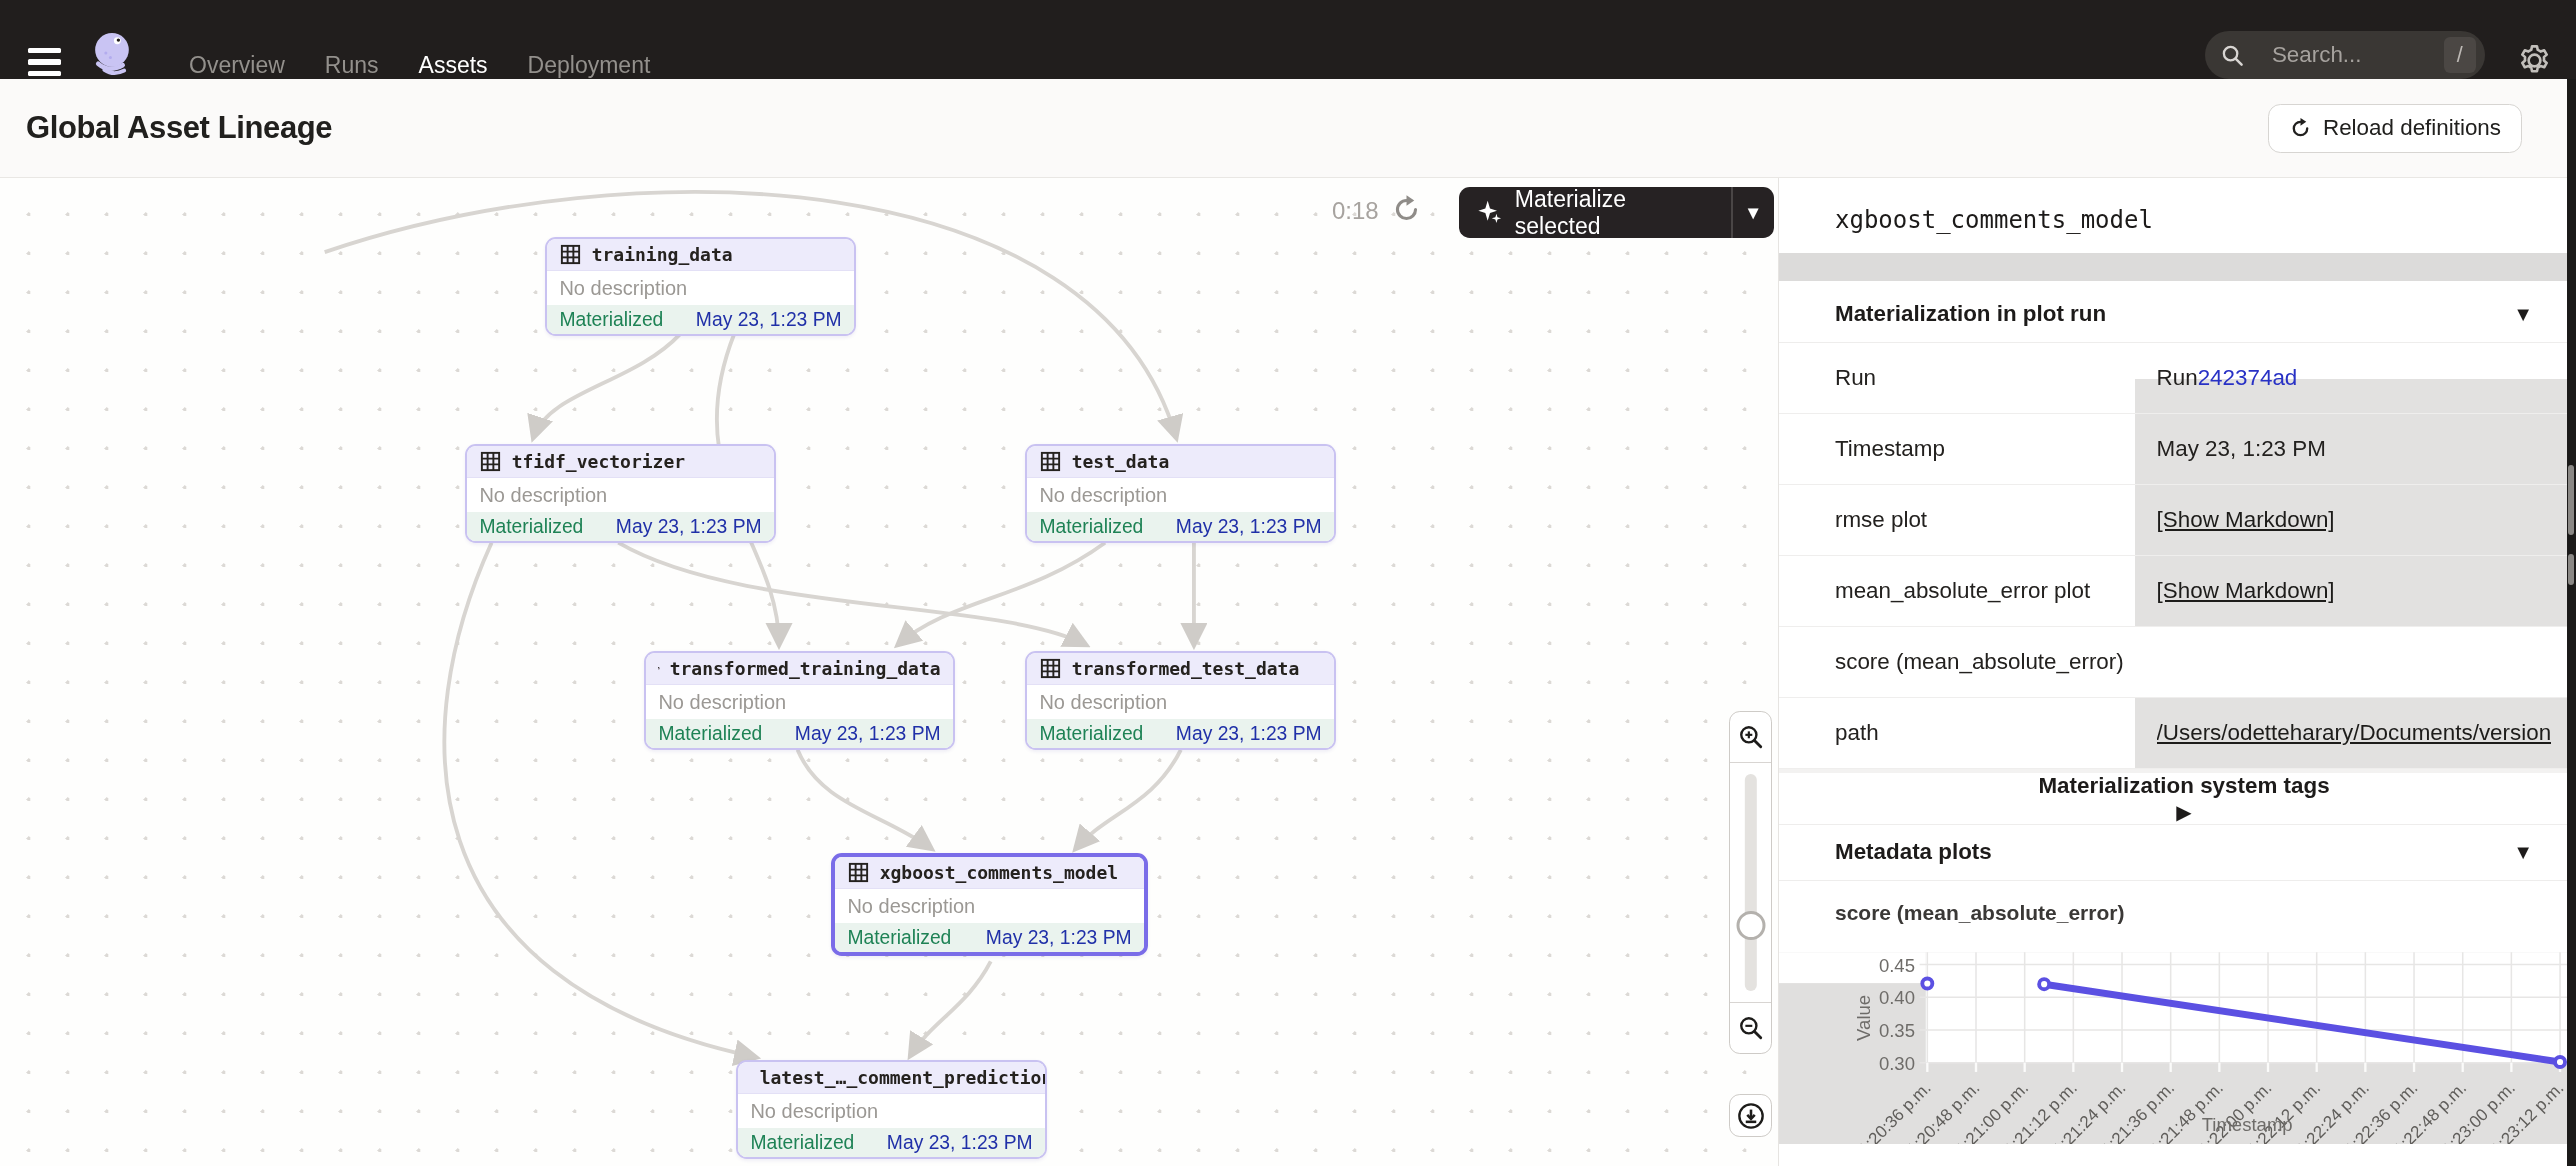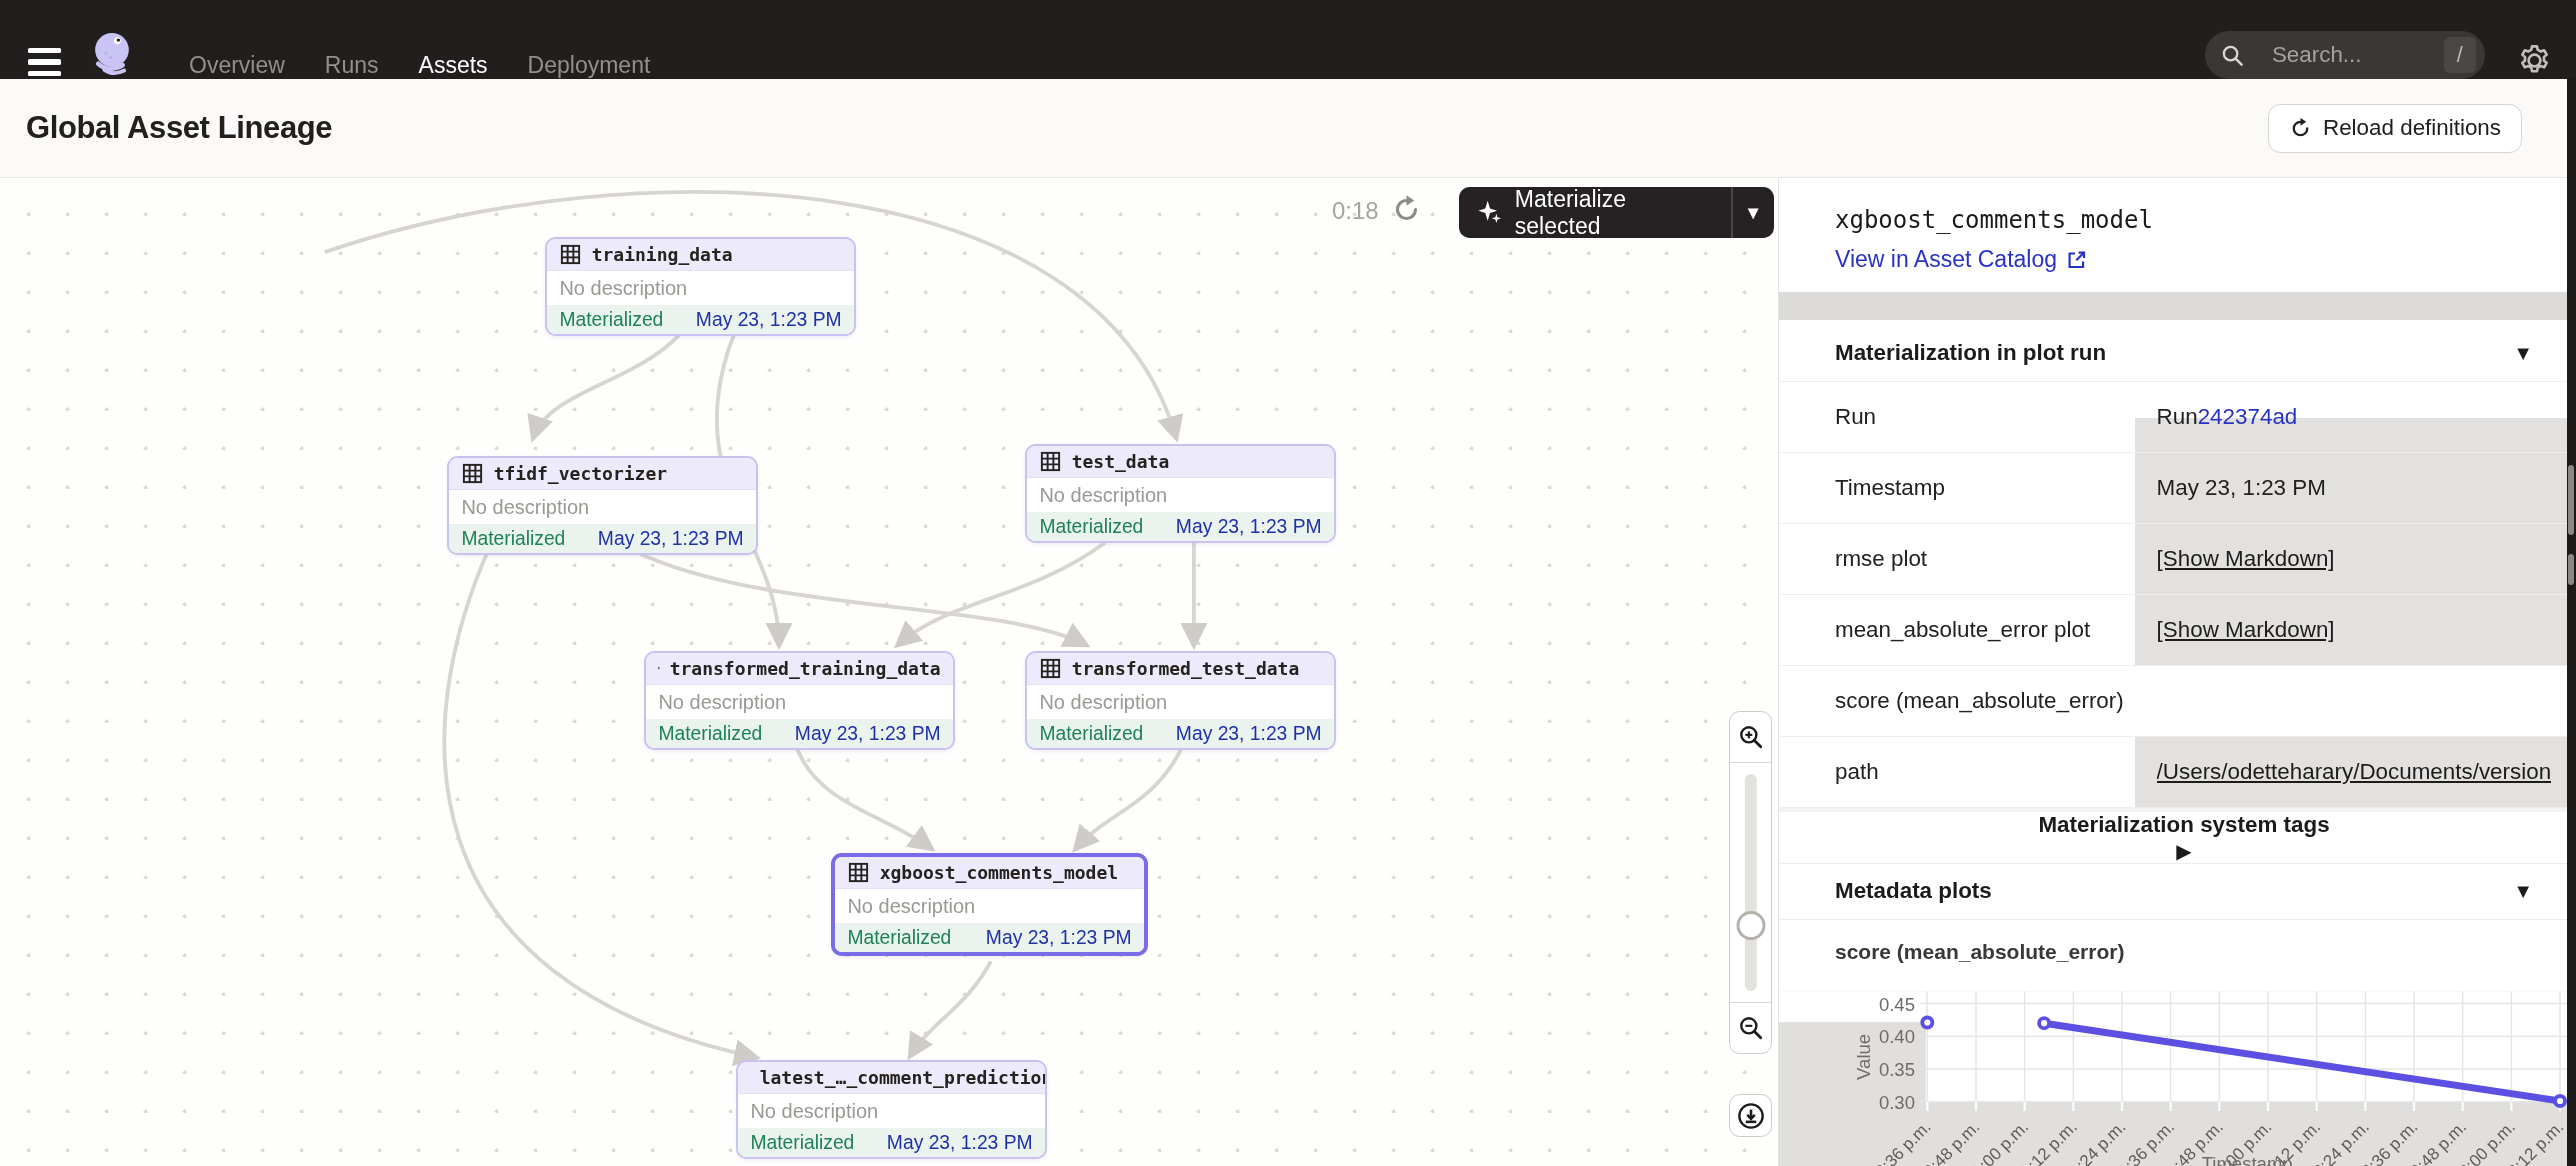--- a/index.html
+++ b/index.html
@@ -202,21 +202,21 @@
           </svg>
         <span class="node-name">training_data</span>
         </div>
       <div class="node-desc">No description</div>
       <div class="node-foot">
           <span class="node-status">Materialized</span>
         <span class="node-time">May 23, 1:23 PM</span>
         </div>
     </div>
 
-    <div class="node" style="left:447px; top:266px;margin-top:12px;">
+    <div class="node" style="left:465px; top:266px;">
       <div class="node-head">
           <svg width="23" height="23" viewBox="0 0 24 24">
             <rect x="3" y="3" width="18" height="18" fill="none" stroke="#25221f" stroke-width="2"></rect>
             <line x1="3" y1="9" x2="21" y2="9" stroke="#25221f" stroke-width="2"></line>
             <line x1="3" y1="15" x2="21" y2="15" stroke="#25221f" stroke-width="2"></line>
             <line x1="9" y1="3" x2="9" y2="21" stroke="#25221f" stroke-width="2"></line>
             <line x1="15" y1="3" x2="15" y2="21" stroke="#25221f" stroke-width="2"></line>
           </svg>
         <span class="node-name">tfidf_vectorizer</span>
         </div>
@@ -359,28 +359,20 @@
         <circle cx="12" cy="12" r="10" fill="none" stroke="#1d1c1a" stroke-width="2"></circle>
         <line x1="12" y1="6.5" x2="12" y2="13.5" stroke="#1d1c1a" stroke-width="2.2"></line>
         <polyline points="8.8,11 12,14.5 15.2,11" fill="none" stroke="#1d1c1a" stroke-width="2.2"></polyline>
         <line x1="7.5" y1="17" x2="16.5" y2="17" stroke="#1d1c1a" stroke-width="2.2"></line>
       </svg>
     </div>
   </div>
 
   <div class="panel">
     <div class="panel-title mono">xgboost_comments_model</div>
-    <div class="catalog-link">
-      <span>View in Asset Catalog</span>
-      <svg width="21.6" height="21.6" viewBox="0 0 24 24">
-        <path d="M10 5 H4 V20 H19 V14" fill="none" stroke="#2831c5" stroke-width="2.4"></path>
-        <path d="M14 4 H20 V10" fill="none" stroke="#2831c5" stroke-width="2.4"></path>
-        <line x1="20" y1="4" x2="11.5" y2="12.5" stroke="#2831c5" stroke-width="2.4"></line>
-      </svg>
-    </div>
 
     <div class="grayband"></div>
 
     <div class="sectionrow">
       <span class="st">Materialization in plot run</span>
       <span class="caret">▼</span>
     </div>
 
     <div class="mrow">
       <div class="mlabel">Run</div>

